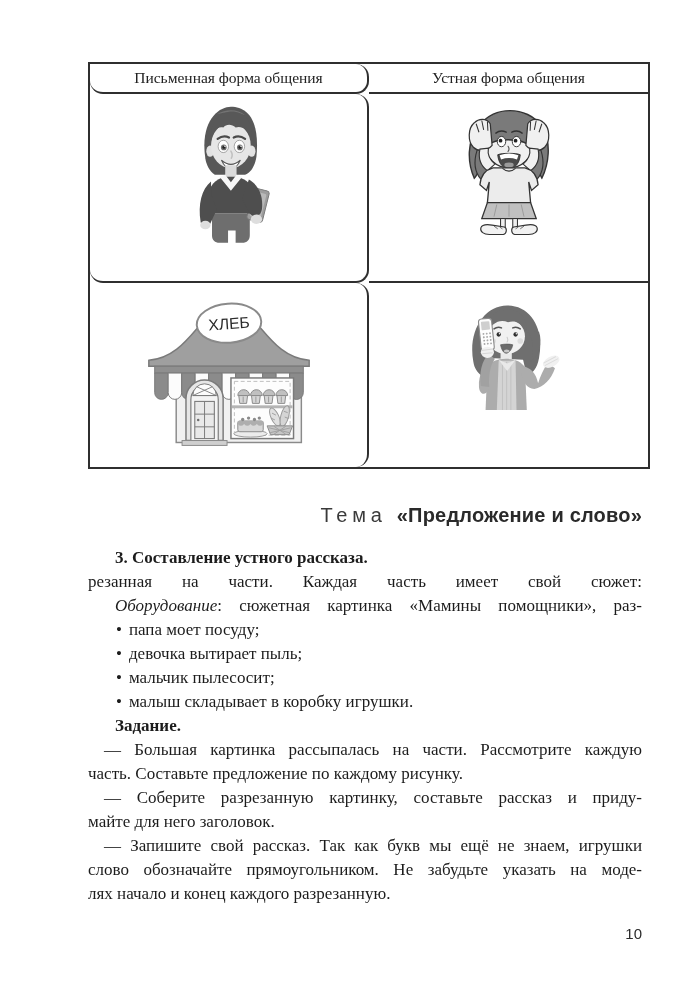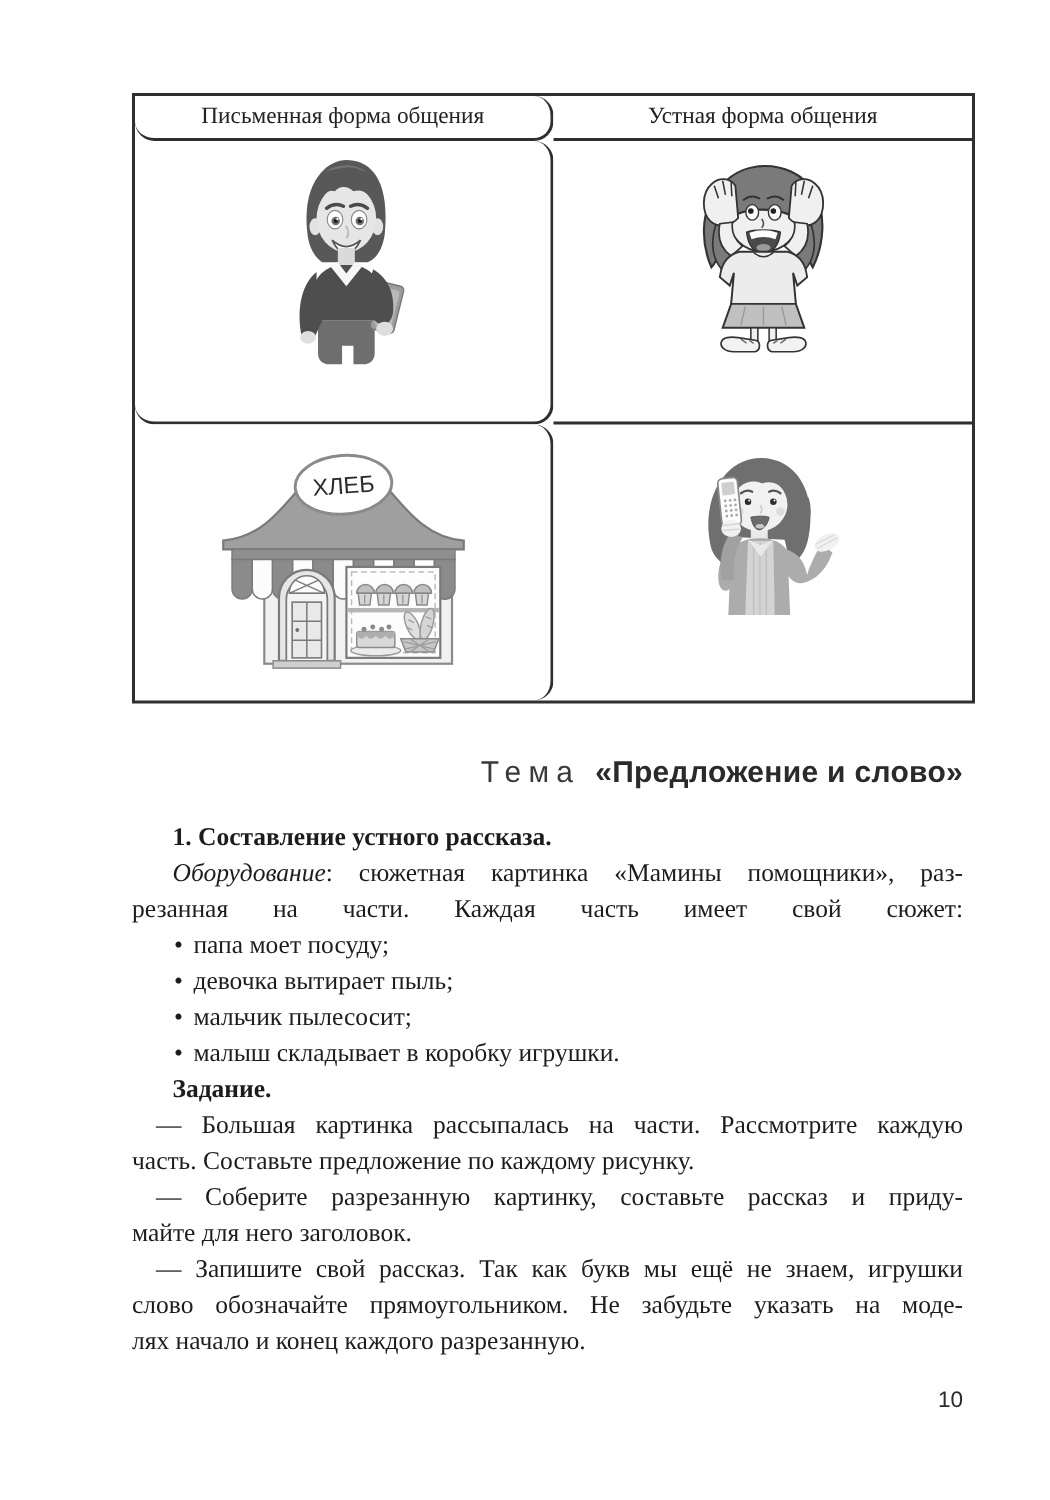--- a/index.html
+++ b/index.html
@@ -259,23 +259,23 @@
         </g>
       </svg>
     </div>
   </div>
 
   <div class="theme-heading">
     <span class="tema">Тема</span><span class="title">«Предложение и слово»</span>
   </div>
 
   <div class="body-text">
-    <div class="line ind bold">1. Составление устного рассказа.</div>
+    <div class="line ind bold">3. Составление устного рассказа.</div>
+    <div class="line fill">резанная на части. Каждая часть имеет свой сюжет:</div>
     <div class="line ind fill"><span class="ital">Оборудование</span><span>: сюжетная картинка «Мамины помощники», раз-</span></div>
-    <div class="line fill">резанная на части. Каждая часть имеет свой сюжет:</div>
 
     <div class="line bullet-line"><span class="bul">•</span><span>папа моет посуду;</span></div>
     <div class="line bullet-line"><span class="bul">•</span><span>девочка вытирает пыль;</span></div>
     <div class="line bullet-line"><span class="bul">•</span><span>мальчик пылесосит;</span></div>
     <div class="line bullet-line"><span class="bul">•</span><span>малыш складывает в коробку игрушки.</span></div>
 
     <div class="line ind bold">Задание.</div>
     <div class="line dash-ind fill">— Большая картинка рассыпалась на части. Рассмотрите каждую</div>
     <div class="line">часть. Составьте предложение по каждому рисунку.</div>
     <div class="line dash-ind fill">— Соберите разрезанную картинку, составьте рассказ и приду-</div>

